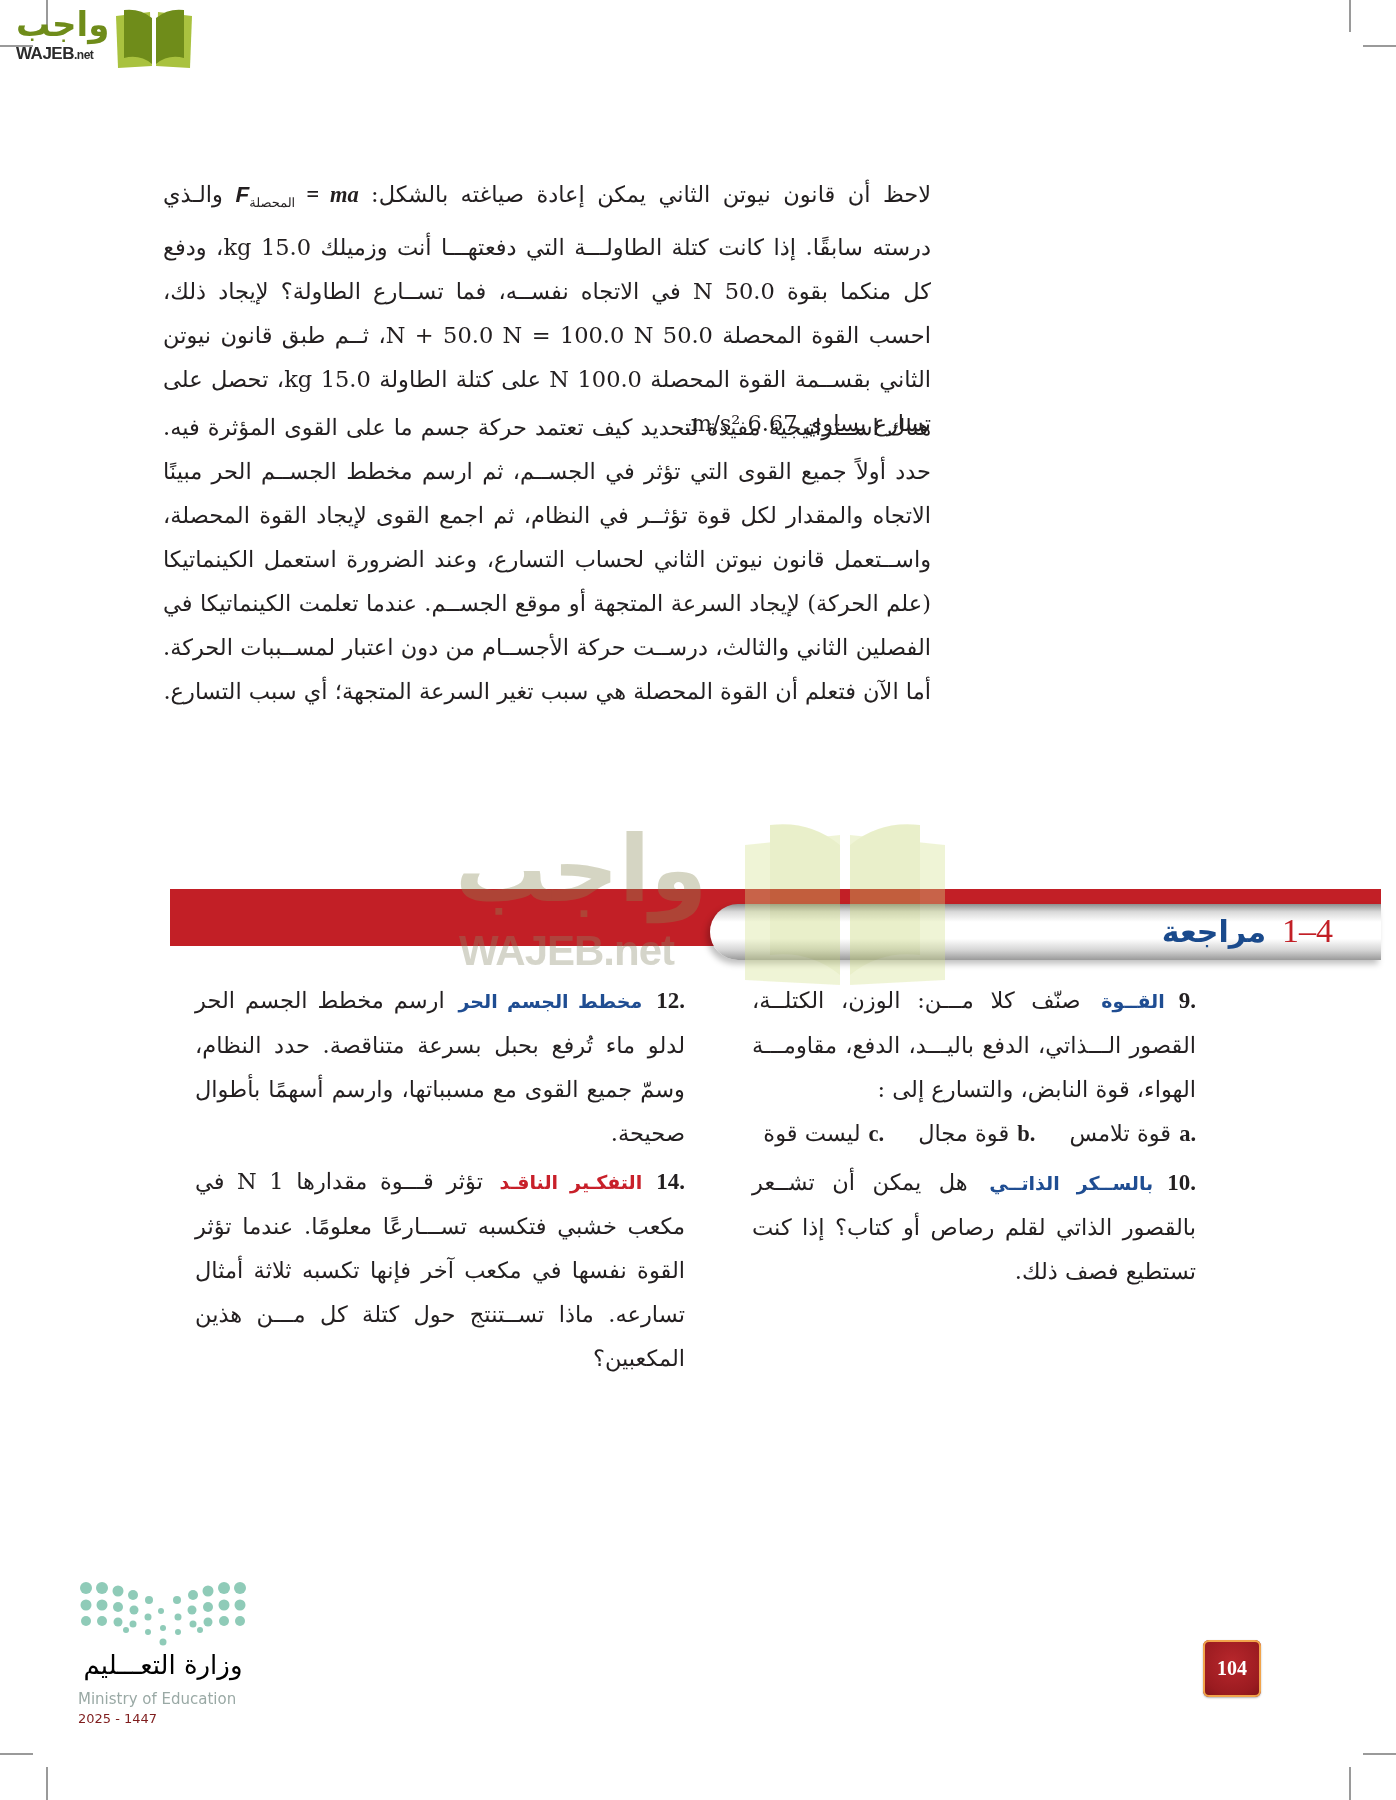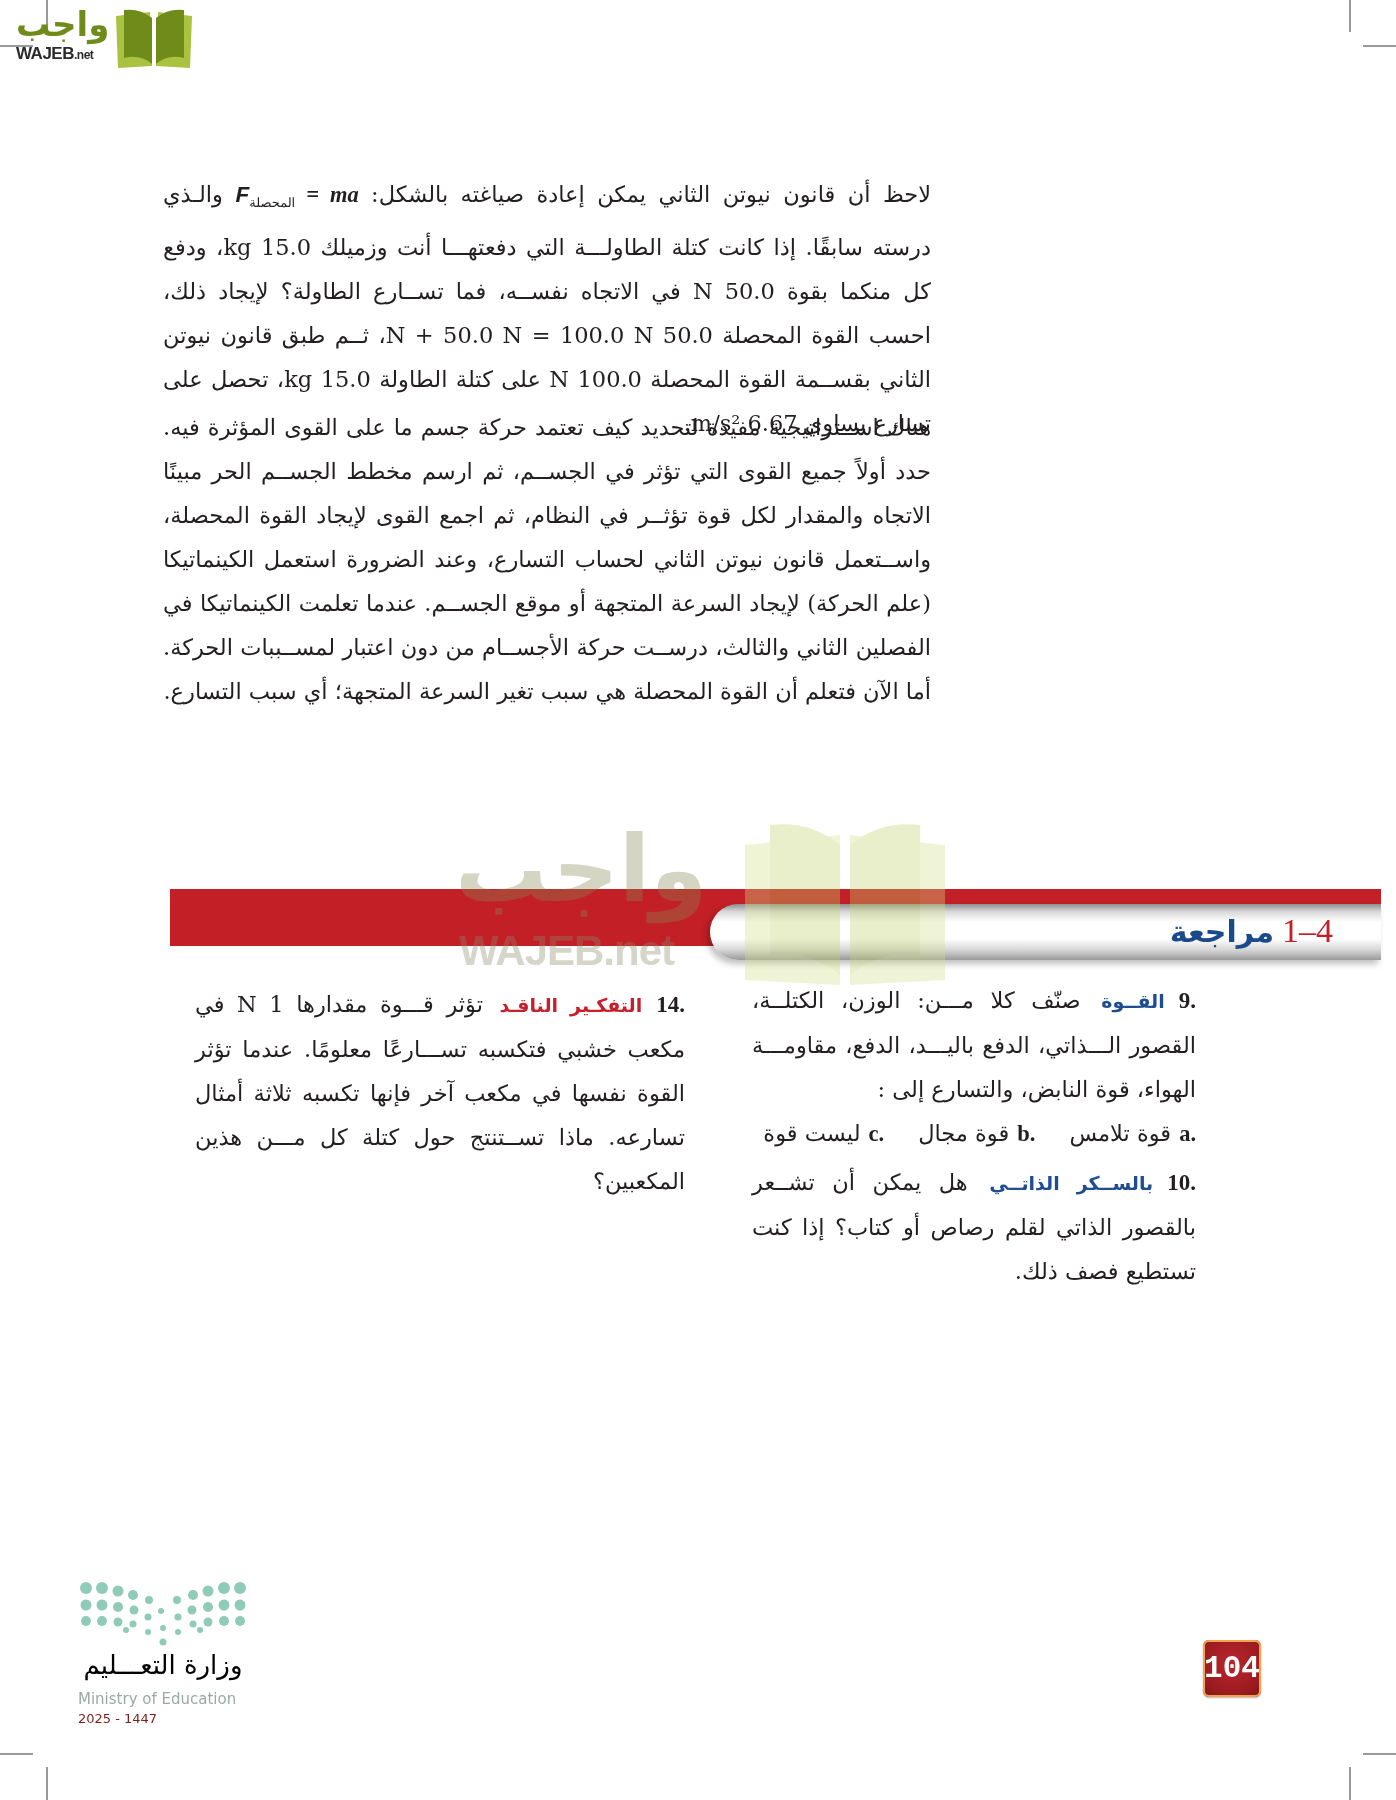--- a/index.html
+++ b/index.html
@@ -33,21 +33,21 @@
       position: absolute; left: 710px; top: 904px; width: 671px; height: 56px;
       border-radius: 28px 0 0 28px;
       background: linear-gradient(#8e8e8e 0%, #d9d9d9 14%, #ffffff 32%, #ffffff 62%, #d6d6d6 82%, #9a9a9a 100%);
       box-shadow: -3px 4px 6px rgba(0,0,0,0.25);
     }
     .banner-title {
       position: absolute; right: 48px; top: 5px; direction: rtl;
       font-family: "DejaVu Sans", sans-serif; font-weight: bold; font-size: 30px; line-height: 44px;
       color: #1a4a8c;
     }
-    .banner-title .num { color: #c21f26; font-family: "Liberation Serif", serif; font-weight: normal; font-size: 34px; margin-left: 8px; }
+    .banner-title .num { color: #c21f26; font-family: "Liberation Serif", serif; font-weight: normal; font-size: 34px; margin-left: 16px; }
 
     
     .watermark { position: absolute; left: 455px; top: 815px; width: 500px; height: 170px; opacity: 0.35; pointer-events: none; }
     .wm-ar { position: absolute; left: 0; top: 0; font-family: "DejaVu Sans", sans-serif; font-weight: bold; font-size: 92px; color: #8a8a55; line-height: 110px; }
     .wm-en { position: absolute; left: 4px; top: 112px; font-family: "Liberation Sans", sans-serif; font-weight: bold; font-size: 42px; color: #8a8a6a; letter-spacing: -1px; }
 
     
     .col { position: absolute; direction: rtl; font-size: 22.5px; line-height: 44px; }
     .col-right { left: 752px; width: 444px; top: 978px; }
     .col-left { left: 195px; width: 490px; top: 978px; }
@@ -62,21 +62,21 @@
     
     .moe { position: absolute; left: 78px; top: 1580px; width: 170px; height: 150px; }
     .moe-ar { position: absolute; left: 0; top: 70px; width: 170px; font-family: "DejaVu Sans", sans-serif; font-size: 26px; color: #000000; direction: rtl; text-align: center; letter-spacing: 1px; }
     .moe-en { position: absolute; left: 0; top: 110px; font-family: "DejaVu Sans", sans-serif; font-size: 15px; color: #9aa9a5; white-space: nowrap; }
     .moe-year { position: absolute; left: 0; top: 131px; font-family: "DejaVu Sans", sans-serif; font-size: 13px; color: #7f1d1d; }
     .page-num {
       position: absolute; left: 1203px; top: 1640px; width: 58px; height: 57px;
       border-radius: 6px;
       background: radial-gradient(circle at 50% 40%, #b8272c 0%, #9a1b20 70%, #7d1418 100%);
       box-shadow: 0 0 0 2px #f1a44b inset, 0 1px 2px rgba(0,0,0,0.3);
-      color: #ffffff; font-family: Liberation Mono, monospace; font-weight: bold; font-size: 31px;
+      color: #ffffff; font-family: Liberation Serif, serif; font-weight: bold; font-size: 20px;
       display: flex; align-items: center; justify-content: center;
     }
   </style>
 </head>
 <body>
 
 <div class="crop" style="left:46px;top:0;width:2px;height:32px;"></div>
 <div class="crop" style="left:0;top:45px;width:33px;height:2px;"></div>
 <div class="crop" style="left:1349px;top:0;width:2px;height:32px;"></div>
 <div class="crop" style="left:1363px;top:45px;width:33px;height:2px;"></div>
@@ -130,20 +130,24 @@
       <span><span class="choice-letter">c.</span><span>ليست قوة</span></span>
     </div>
   </div>
   <div class="q" style="margin-top:4px;">
     <span class="q-num">10.</span><span class="q-head">بالســكر الذاتــي</span>
     <span class="q-body">هل يمكن أن تشــعر بالقصور الذاتي لقلم رصاص أو كتاب؟ إذا كنت تستطيع فصف ذلك.</span>
   </div>
 </div>
 
 <div class="col col-left">
+  <div class="q">
+    <span class="q-num">12.</span><span class="q-head">مخطط الجسم الحر</span>
+    <span class="q-body">ارسم مخطط الجسم الحر لدلو ماء تُرفع بحبل بسرعة متناقصة. حدد النظام، وسمّ جميع القوى مع مسبباتها، وارسم أسهمًا بأطوال صحيحة.</span>
+  </div>
   <div class="q" style="margin-top:4px;">
     <span class="q-num">14.</span><span class="q-head red">التفكـير الناقـد</span>
     <span class="q-body">تؤثر قـــوة مقدارها 1 N في مكعب خشبي فتكسبه تســـارعًا معلومًا. عندما تؤثر القوة نفسها في مكعب آخر فإنها تكسبه ثلاثة أمثال تسارعه. ماذا تســتنتج حول كتلة كل مـــن هذين المكعبين؟</span>
   </div>
 </div>
 
 <div class="moe">
   <svg width="170" height="70" viewBox="0 0 170 70">
     <g fill="#8fcbb8">
       <circle cx="8" cy="8" r="6"></circle>

